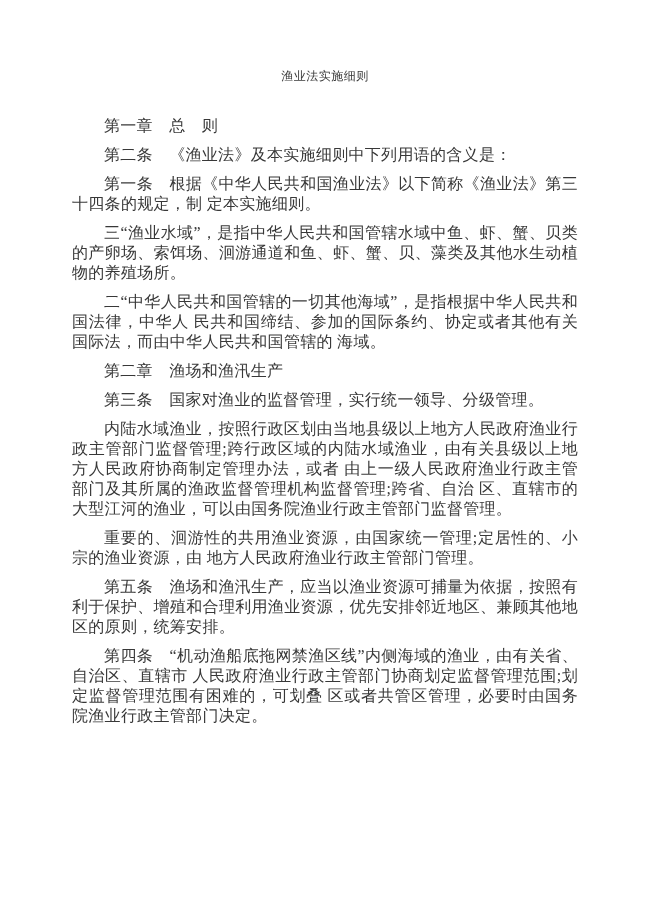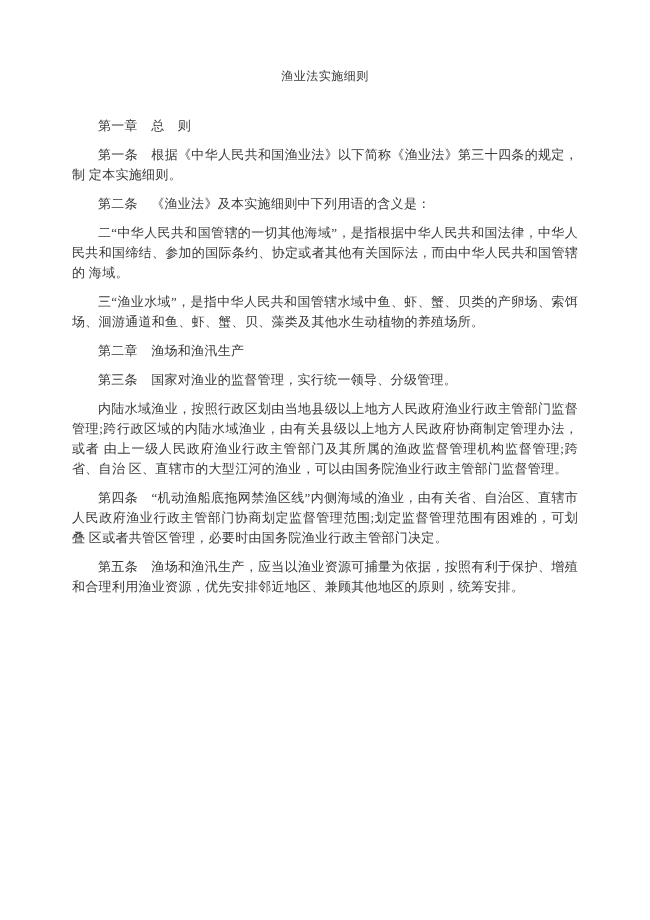--- a/index.html
+++ b/index.html
@@ -18,38 +18,39 @@
   }
   .doc-title {
     font-size: 12px;
     line-height: 20px;
     text-align: center;
     margin: 0 0 30px 0;
     font-weight: normal;
     letter-spacing: 0.5px;
   }
   .para {
-    font-size: 13px;
+    font-size: 16px;
     line-height: 20px;
     margin: 0 0 9px 0;
     text-align: justify;
     text-indent: 2em;
     letter-spacing: 0.3px;
     word-break: break-all;
   }
 </style>
 </head>
 <body>
 
 <div class="page">
   <h1 class="doc-title">渔业法实施细则</h1>
 
   <p class="para">第一章　总　则</p>
+  <p class="para">第二条　《渔业法》及本实施细则中下列用语的含义是：</p>
   <p class="para">第一条　根据《中华人民共和国渔业法》以下简称《渔业法》第三十四条的规定，制 定本实施细则。</p>
-  <p class="para">第二条　《渔业法》及本实施细则中下列用语的含义是：</p>
+  <p class="para">三“渔业水域”，是指中华人民共和国管辖水域中鱼、虾、蟹、贝类的产卵场、索饵场、洄游通道和鱼、虾、蟹、贝、藻类及其他水生动植物的养殖场所。</p>
   <p class="para">二“中华人民共和国管辖的一切其他海域”，是指根据中华人民共和国法律，中华人 民共和国缔结、参加的国际条约、协定或者其他有关国际法，而由中华人民共和国管辖的 海域。</p>
-  <p class="para">三“渔业水域”，是指中华人民共和国管辖水域中鱼、虾、蟹、贝类的产卵场、索饵场、洄游通道和鱼、虾、蟹、贝、藻类及其他水生动植物的养殖场所。</p>
   <p class="para">第二章　渔场和渔汛生产</p>
   <p class="para">第三条　国家对渔业的监督管理，实行统一领导、分级管理。</p>
   <p class="para">内陆水域渔业，按照行政区划由当地县级以上地方人民政府渔业行政主管部门监督管理;跨行政区域的内陆水域渔业，由有关县级以上地方人民政府协商制定管理办法，或者 由上一级人民政府渔业行政主管部门及其所属的渔政监督管理机构监督管理;跨省、自治 区、直辖市的大型江河的渔业，可以由国务院渔业行政主管部门监督管理。</p>
+  <p class="para">重要的、洄游性的共用渔业资源，由国家统一管理;定居性的、小宗的渔业资源，由 地方人民政府渔业行政主管部门管理。</p>
+  <p class="para">第五条　渔场和渔汛生产，应当以渔业资源可捕量为依据，按照有利于保护、增殖和合理利用渔业资源，优先安排邻近地区、兼顾其他地区的原则，统筹安排。</p>
   <p class="para">第四条　“机动渔船底拖网禁渔区线”内侧海域的渔业，由有关省、自治区、直辖市 人民政府渔业行政主管部门协商划定监督管理范围;划定监督管理范围有困难的，可划叠 区或者共管区管理，必要时由国务院渔业行政主管部门决定。</p>
-  <p class="para">第五条　渔场和渔汛生产，应当以渔业资源可捕量为依据，按照有利于保护、增殖和合理利用渔业资源，优先安排邻近地区、兼顾其他地区的原则，统筹安排。</p>
 </div>
 
 </body></html>

